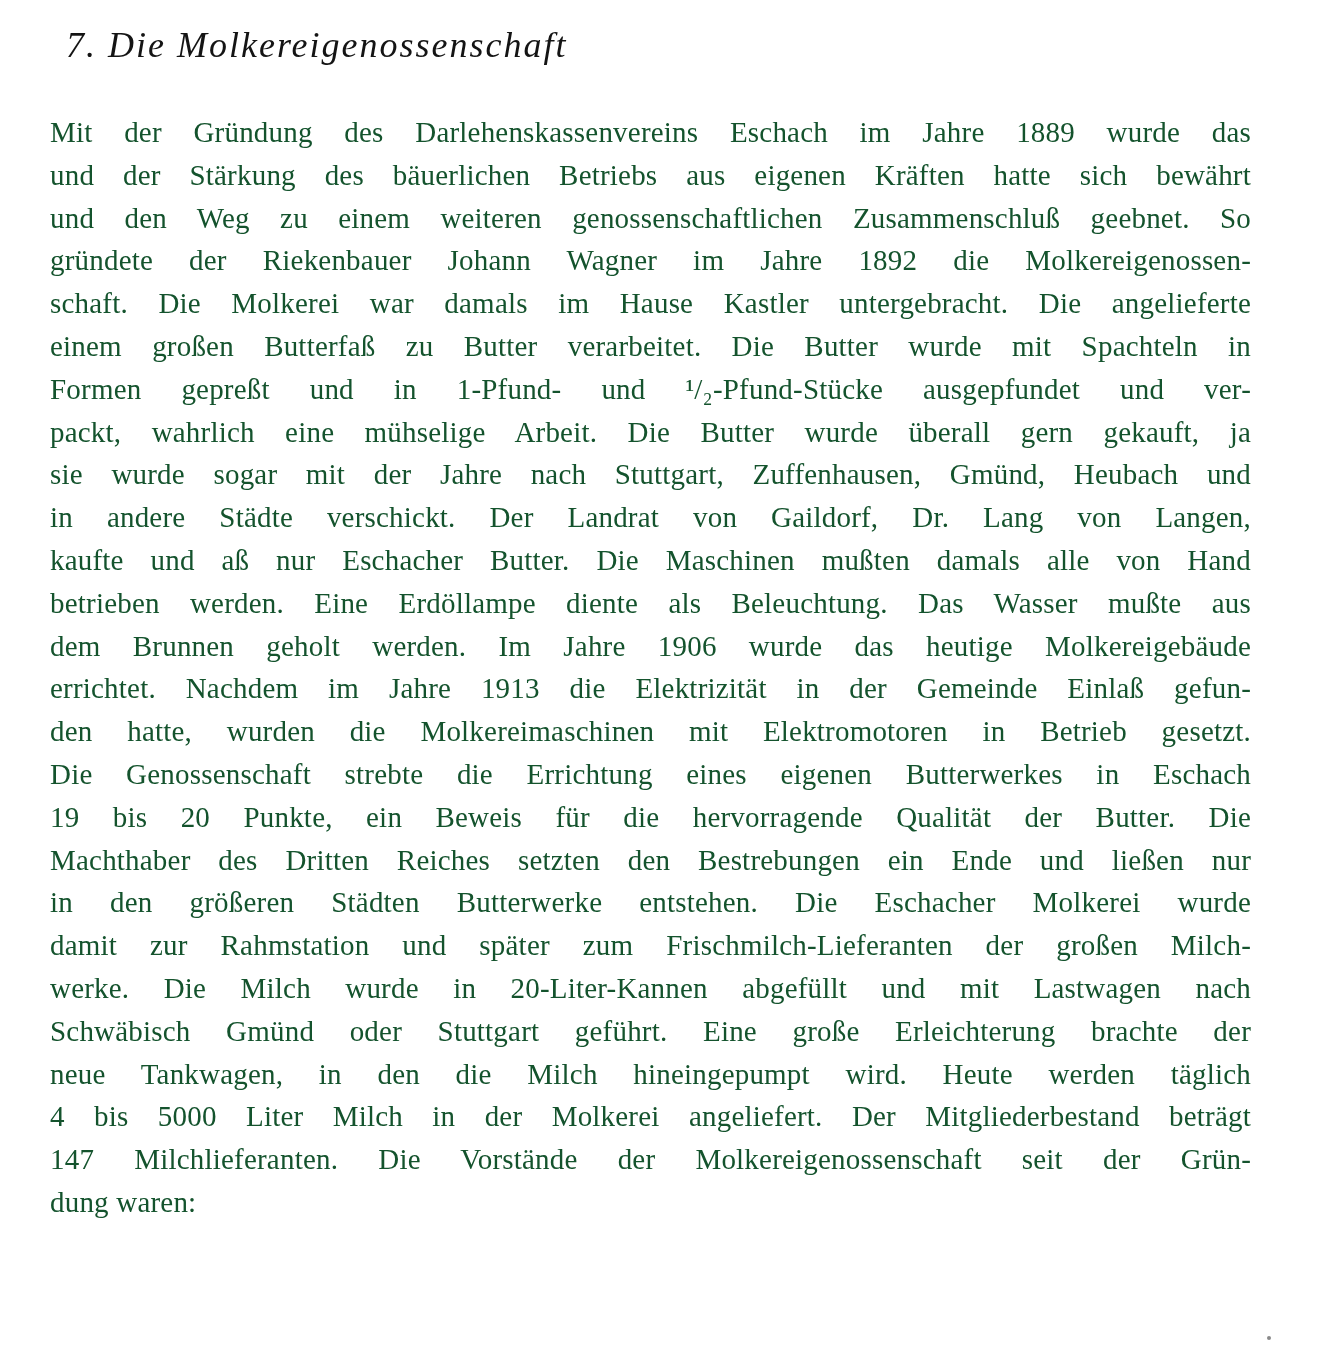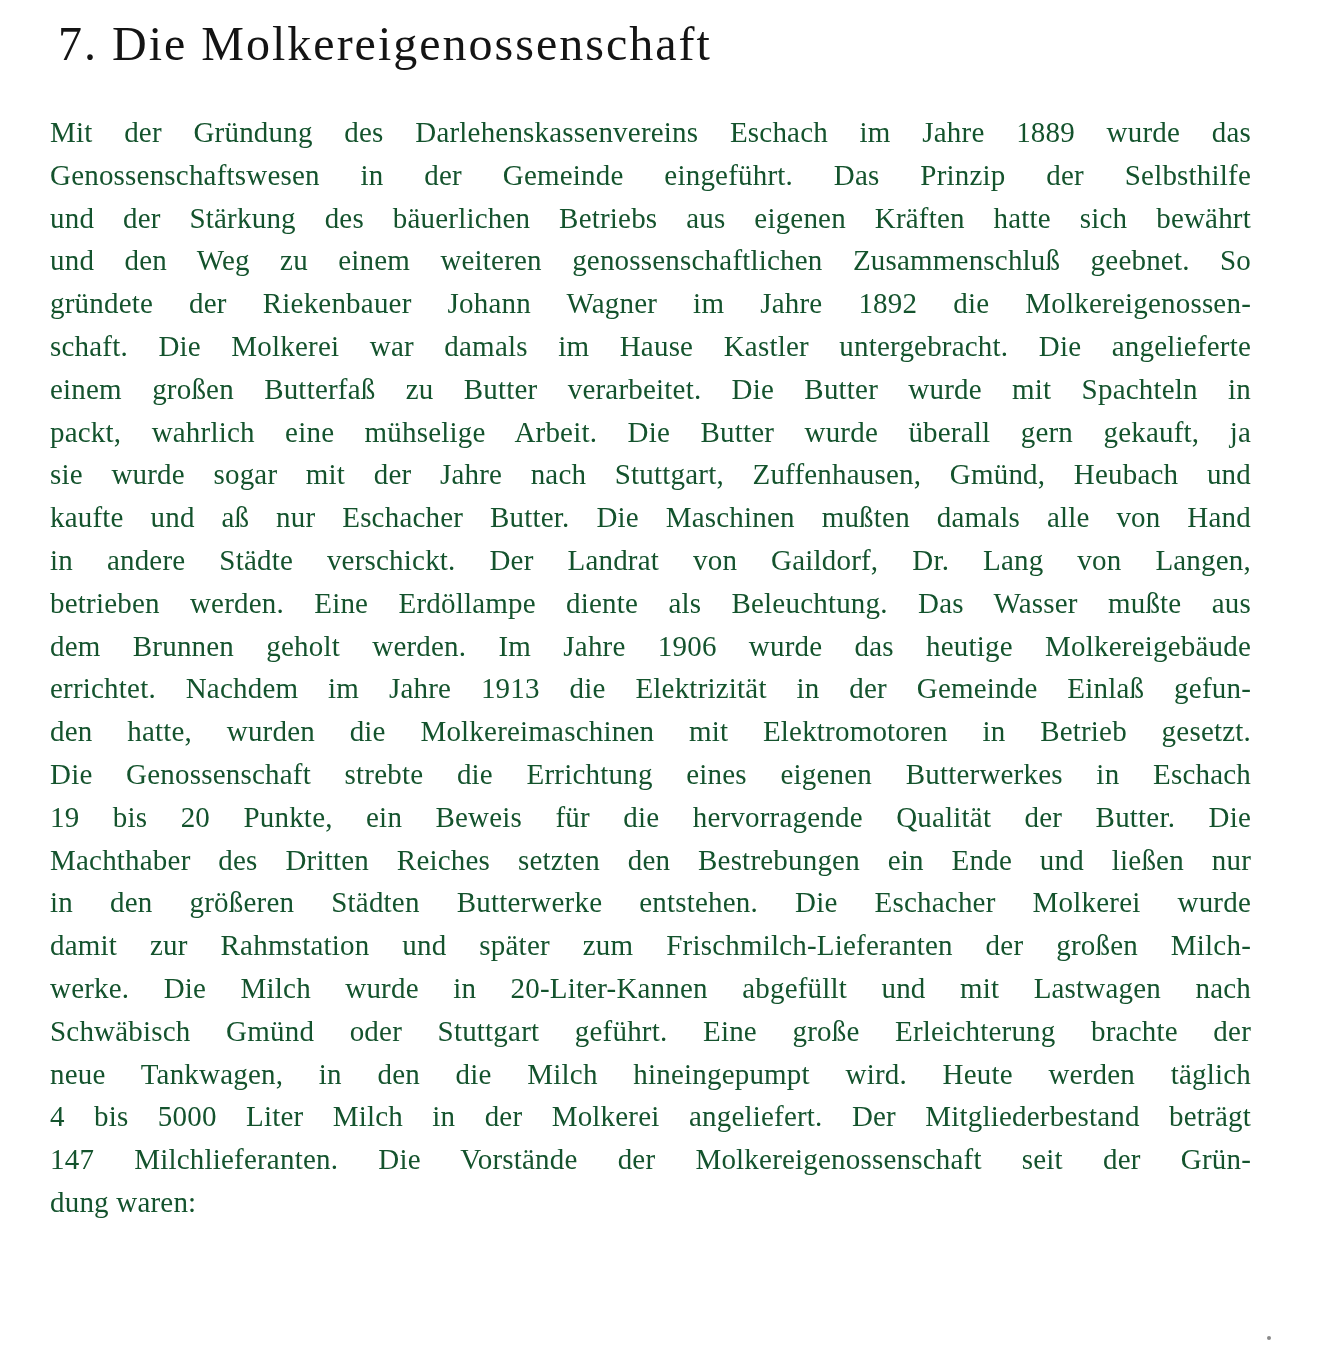--- a/index.html
+++ b/index.html
@@ -12,23 +12,24 @@
     width: 1317px;
     height: 1369px;
     background: #ffffff;
     font-family: "Liberation Serif", "DejaVu Serif", serif;
     overflow: hidden;
   }
   .heading {
     position: absolute;
     left: 54px;
     top: 12px;
-    margin: 4px;
-    font-size: 48px;
+    margin: 12px;
+    font-size: 36px;
     font-weight: 400;
+    font-style: italic;
     letter-spacing: 2px;
     color: #141414;
     white-space: nowrap;
   }
   .textblock {
     position: absolute;
     left: 50px;
     top: 111px;
     width: 1201px;
   }
@@ -57,30 +58,30 @@
 </style>
 </head>
 <body>
 
 <div class="page">
 
   <h1 class="heading">7. Die Molkereigenossenschaft</h1>
 
   <div class="textblock">
     <div class="line">Mit der Gründung des Darlehenskassenvereins Eschach im Jahre 1889 wurde das</div>
-    <div class="line">Genossenschaftswesen in der Gemeinde eingeführt. Das Prinzip der Selbsthilfe</div>
     <div class="line">und der Stärkung des bäuerlichen Betriebs aus eigenen Kräften hatte sich bewährt</div>
     <div class="line">und den Weg zu einem weiteren genossenschaftlichen Zusammenschluß geebnet. So</div>
     <div class="line">gründete der Riekenbauer Johann Wagner im Jahre 1892 die Molkereigenossen-</div>
     <div class="line">schaft. Die Molkerei war damals im Hause Kastler untergebracht. Die angelieferte</div>
     <div class="line">einem großen Butterfaß zu Butter verarbeitet. Die Butter wurde mit Spachteln in</div>
+    <div class="line">Formen gepreßt und in 1-Pfund- und ¹/₂-Pfund-Stücke ausgepfundet und ver-</div>
     <div class="line">packt, wahrlich eine mühselige Arbeit. Die Butter wurde überall gern gekauft, ja</div>
     <div class="line">sie wurde sogar mit der Jahre nach Stuttgart, Zuffenhausen, Gmünd, Heubach und</div>
+    <div class="line">in andere Städte verschickt. Der Landrat von Gaildorf, Dr. Lang von Langen,</div>
     <div class="line">kaufte und aß nur Eschacher Butter. Die Maschinen mußten damals alle von Hand</div>
-    <div class="line">in andere Städte verschickt. Der Landrat von Gaildorf, Dr. Lang von Langen,</div>
     <div class="line">betrieben werden. Eine Erdöllampe diente als Beleuchtung. Das Wasser mußte aus</div>
     <div class="line">dem Brunnen geholt werden. Im Jahre 1906 wurde das heutige Molkereigebäude</div>
     <div class="line">errichtet. Nachdem im Jahre 1913 die Elektrizität in der Gemeinde Einlaß gefun-</div>
     <div class="line">den hatte, wurden die Molkereimaschinen mit Elektromotoren in Betrieb gesetzt.</div>
     <div class="line">Die Genossenschaft strebte die Errichtung eines eigenen Butterwerkes in Eschach</div>
     <div class="line">19 bis 20 Punkte, ein Beweis für die hervorragende Qualität der Butter. Die</div>
     <div class="line">Machthaber des Dritten Reiches setzten den Bestrebungen ein Ende und ließen nur</div>
     <div class="line">in den größeren Städten Butterwerke entstehen. Die Eschacher Molkerei wurde</div>
     <div class="line">damit zur Rahmstation und später zum Frischmilch-Lieferanten der großen Milch-</div>
     <div class="line">werke. Die Milch wurde in 20-Liter-Kannen abgefüllt und mit Lastwagen nach</div>

